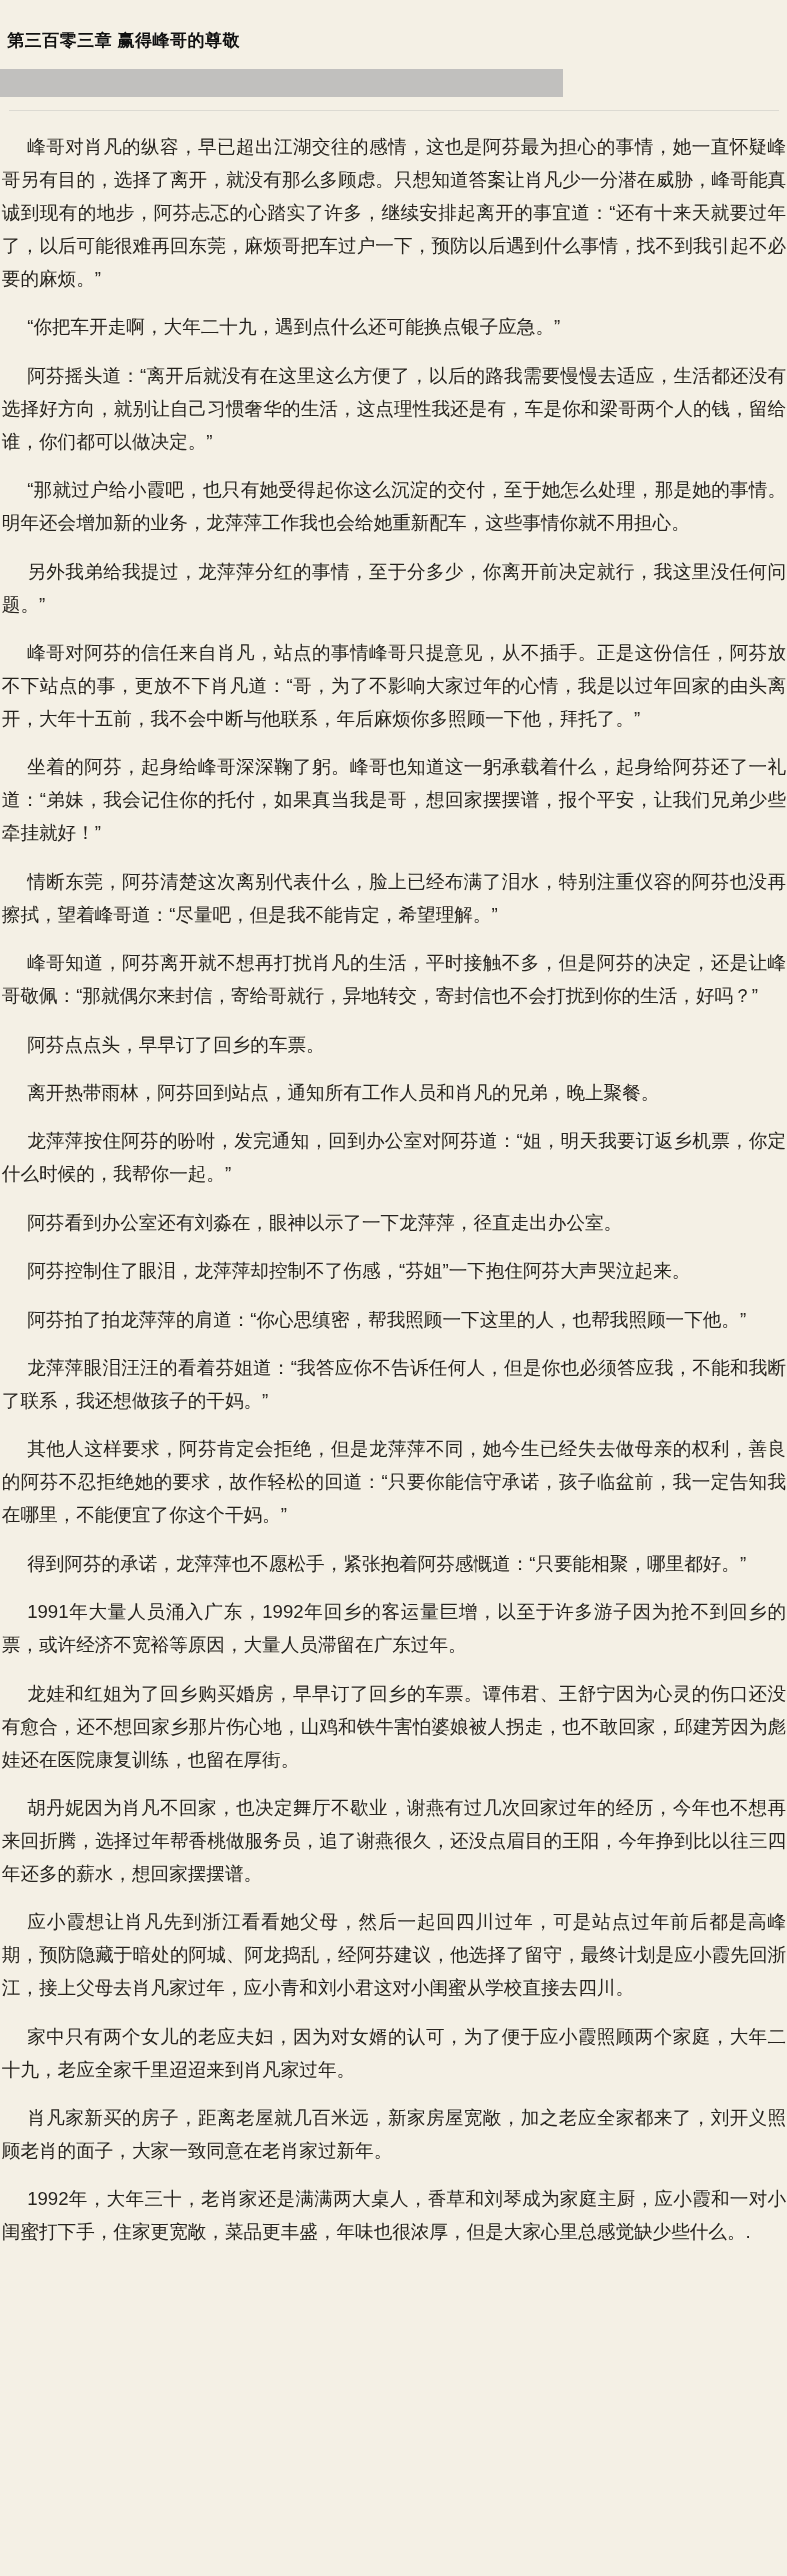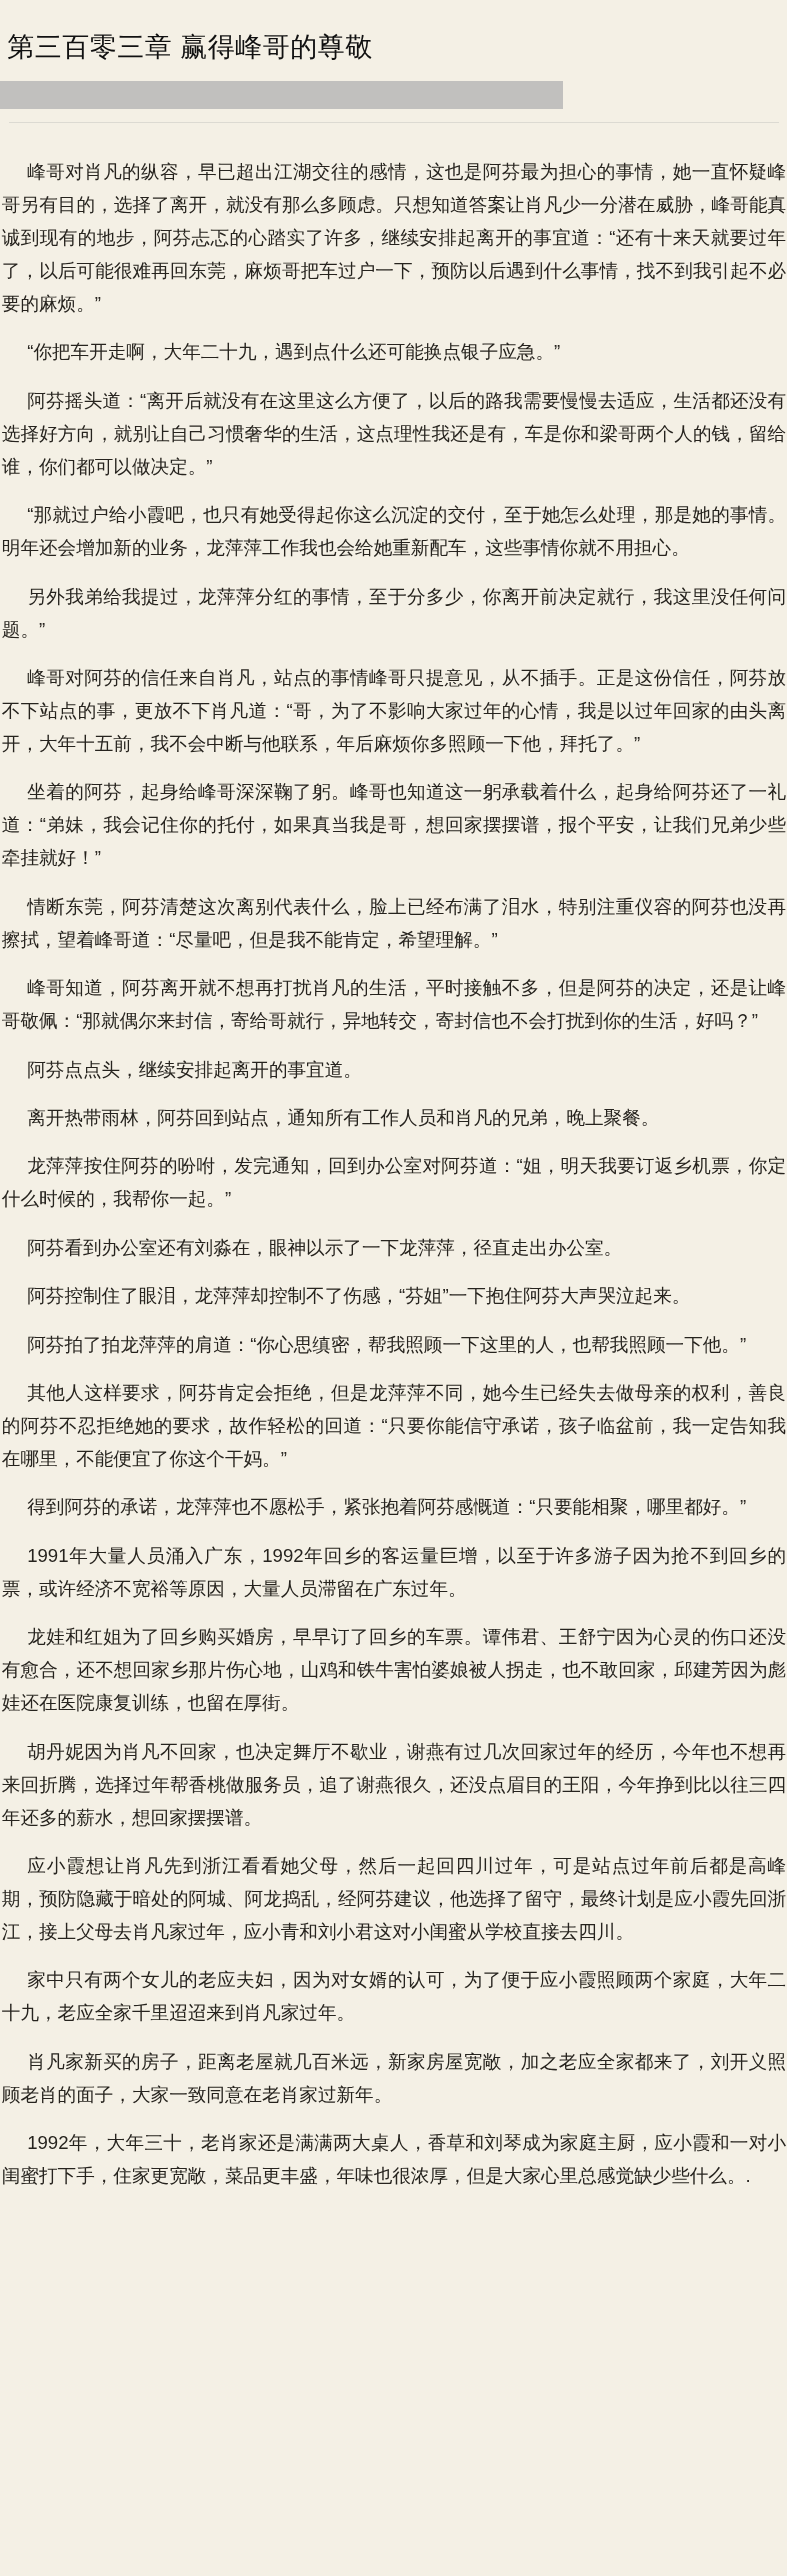--- a/index.html
+++ b/index.html
@@ -15,39 +15,39 @@
   }
   .page {
     width: 788px;
     min-height: 2576px;
     box-sizing: border-box;
     padding: 0;
     overflow: hidden;
   }
   h1.chapter-title {
     margin: 31px 0 0 7.3px;
-    font-size: 27px;
-    font-weight: 400;
+    font-size: 17px;
+    font-weight: 700;
     color: var(--title, #111111);
     letter-spacing: 0.5px;
     line-height: 1.2;
   }
   .ad-placeholder-bar {
     margin-top: 18px;
     width: 563px;
     height: 28px;
     background: var(--adbar, #c1c0be);
   }
   .divider {
     margin: 12.7px 9px 0 9px;
     height: 0;
     border-top: 0.9px solid var(--divider, #dcdad2);
   }
   article.chapter-text {
-    margin-top: 32px;
+    margin-top: 19px;
     padding: 0 1.8px 0 1.8px;
     color: var(--text, #26231e);
     font-size: 18.6px;
     line-height: 33px;
     text-align: justify;
   }
   article.chapter-text p {
     margin: 0 0 15.4px 0;
     text-indent: 25.4px;
     word-break: break-all;
@@ -66,26 +66,27 @@
   <article class="chapter-text">
     <p>峰哥对肖凡的纵容，早已超出江湖交往的感情，这也是阿芬最为担心的事情，她一直怀疑峰哥另有目的，选择了离开，就没有那么多顾虑。只想知道答案让肖凡少一分潜在威胁，峰哥能真诚到现有的地步，阿芬忐忑的心踏实了许多，继续安排起离开的事宜道：“还有十来天就要过年了，以后可能很难再回东莞，麻烦哥把车过户一下，预防以后遇到什么事情，找不到我引起不必要的麻烦。”</p>
     <p>“你把车开走啊，大年二十九，遇到点什么还可能换点银子应急。”</p>
     <p>阿芬摇头道：“离开后就没有在这里这么方便了，以后的路我需要慢慢去适应，生活都还没有选择好方向，就别让自己习惯奢华的生活，这点理性我还是有，车是你和梁哥两个人的钱，留给谁，你们都可以做决定。”</p>
     <p>“那就过户给小霞吧，也只有她受得起你这么沉淀的交付，至于她怎么处理，那是她的事情。明年还会增加新的业务，龙萍萍工作我也会给她重新配车，这些事情你就不用担心。</p>
     <p>另外我弟给我提过，龙萍萍分红的事情，至于分多少，你离开前决定就行，我这里没任何问题。”</p>
     <p>峰哥对阿芬的信任来自肖凡，站点的事情峰哥只提意见，从不插手。正是这份信任，阿芬放不下站点的事，更放不下肖凡道：“哥，为了不影响大家过年的心情，我是以过年回家的由头离开，大年十五前，我不会中断与他联系，年后麻烦你多照顾一下他，拜托了。”</p>
     <p>坐着的阿芬，起身给峰哥深深鞠了躬。峰哥也知道这一躬承载着什么，起身给阿芬还了一礼道：“弟妹，我会记住你的托付，如果真当我是哥，想回家摆摆谱，报个平安，让我们兄弟少些牵挂就好！”</p>
     <p>情断东莞，阿芬清楚这次离别代表什么，脸上已经布满了泪水，特别注重仪容的阿芬也没再擦拭，望着峰哥道：“尽量吧，但是我不能肯定，希望理解。”</p>
     <p>峰哥知道，阿芬离开就不想再打扰肖凡的生活，平时接触不多，但是阿芬的决定，还是让峰哥敬佩：“那就偶尔来封信，寄给哥就行，异地转交，寄封信也不会打扰到你的生活，好吗？”</p>
-    <p>阿芬点点头，继续安排起离开的事宜道。</p>
+    <p>阿芬点点头，早早订了回乡的车票。</p>
     <p>离开热带雨林，阿芬回到站点，通知所有工作人员和肖凡的兄弟，晚上聚餐。</p>
     <p>龙萍萍按住阿芬的吩咐，发完通知，回到办公室对阿芬道：“姐，明天我要订返乡机票，你定什么时候的，我帮你一起。”</p>
     <p>阿芬看到办公室还有刘淼在，眼神以示了一下龙萍萍，径直走出办公室。</p>
     <p>阿芬控制住了眼泪，龙萍萍却控制不了伤感，“芬姐”一下抱住阿芬大声哭泣起来。</p>
     <p>阿芬拍了拍龙萍萍的肩道：“你心思缜密，帮我照顾一下这里的人，也帮我照顾一下他。”</p>
+    <p>龙萍萍眼泪汪汪的看着芬姐道：“我答应你不告诉任何人，但是你也必须答应我，不能和我断了联系，我还想做孩子的干妈。”</p>
     <p>其他人这样要求，阿芬肯定会拒绝，但是龙萍萍不同，她今生已经失去做母亲的权利，善良的阿芬不忍拒绝她的要求，故作轻松的回道：“只要你能信守承诺，孩子临盆前，我一定告知我在哪里，不能便宜了你这个干妈。”</p>
     <p>得到阿芬的承诺，龙萍萍也不愿松手，紧张抱着阿芬感慨道：“只要能相聚，哪里都好。”</p>
     <p>1991年大量人员涌入广东，1992年回乡的客运量巨增，以至于许多游子因为抢不到回乡的票，或许经济不宽裕等原因，大量人员滞留在广东过年。</p>
     <p>龙娃和红姐为了回乡购买婚房，早早订了回乡的车票。谭伟君、王舒宁因为心灵的伤口还没有愈合，还不想回家乡那片伤心地，山鸡和铁牛害怕婆娘被人拐走，也不敢回家，邱建芳因为彪娃还在医院康复训练，也留在厚街。</p>
     <p>胡丹妮因为肖凡不回家，也决定舞厅不歇业，谢燕有过几次回家过年的经历，今年也不想再来回折腾，选择过年帮香桃做服务员，追了谢燕很久，还没点眉目的王阳，今年挣到比以往三四年还多的薪水，想回家摆摆谱。</p>
     <p>应小霞想让肖凡先到浙江看看她父母，然后一起回四川过年，可是站点过年前后都是高峰期，预防隐藏于暗处的阿城、阿龙捣乱，经阿芬建议，他选择了留守，最终计划是应小霞先回浙江，接上父母去肖凡家过年，应小青和刘小君这对小闺蜜从学校直接去四川。</p>
     <p>家中只有两个女儿的老应夫妇，因为对女婿的认可，为了便于应小霞照顾两个家庭，大年二十九，老应全家千里迢迢来到肖凡家过年。</p>
     <p>肖凡家新买的房子，距离老屋就几百米远，新家房屋宽敞，加之老应全家都来了，刘开义照顾老肖的面子，大家一致同意在老肖家过新年。</p>
     <p>1992年，大年三十，老肖家还是满满两大桌人，香草和刘琴成为家庭主厨，应小霞和一对小闺蜜打下手，住家更宽敞，菜品更丰盛，年味也很浓厚，但是大家心里总感觉缺少些什么。.</p>
   </article>

